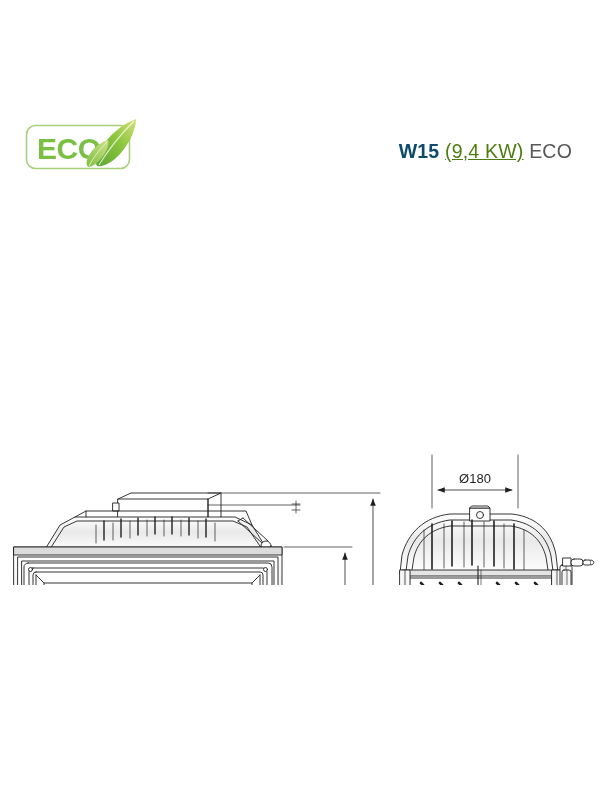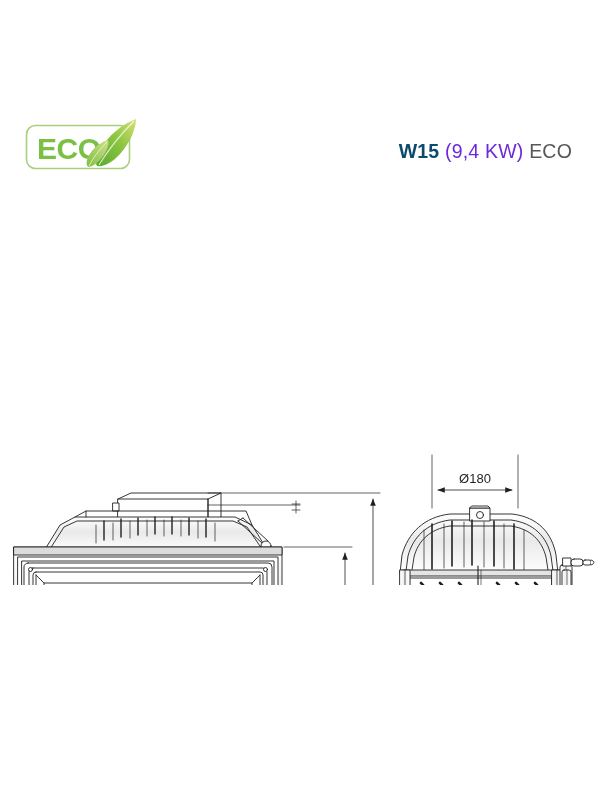--- a/index.html
+++ b/index.html
@@ -34,21 +34,21 @@
     font-size: 19.5px;
     letter-spacing: .2px;
     color: #3b3b3d;
     white-space: nowrap;
     text-align: right;
   }
   #product-title .model {
     font-weight: bold;
     color: #0c4a6e;
   }
-  #product-title .power { color: #6d28d9; }
+  #product-title .power { color: #4d7c0f; text-decoration: underline; }
   #product-title .eco-word { color: #58585b; }
 
   
   #drawing {
     position: absolute;
     left: 0;
     top: 225;
     top: 225px;
     width: 600px;
     height: 360px;

